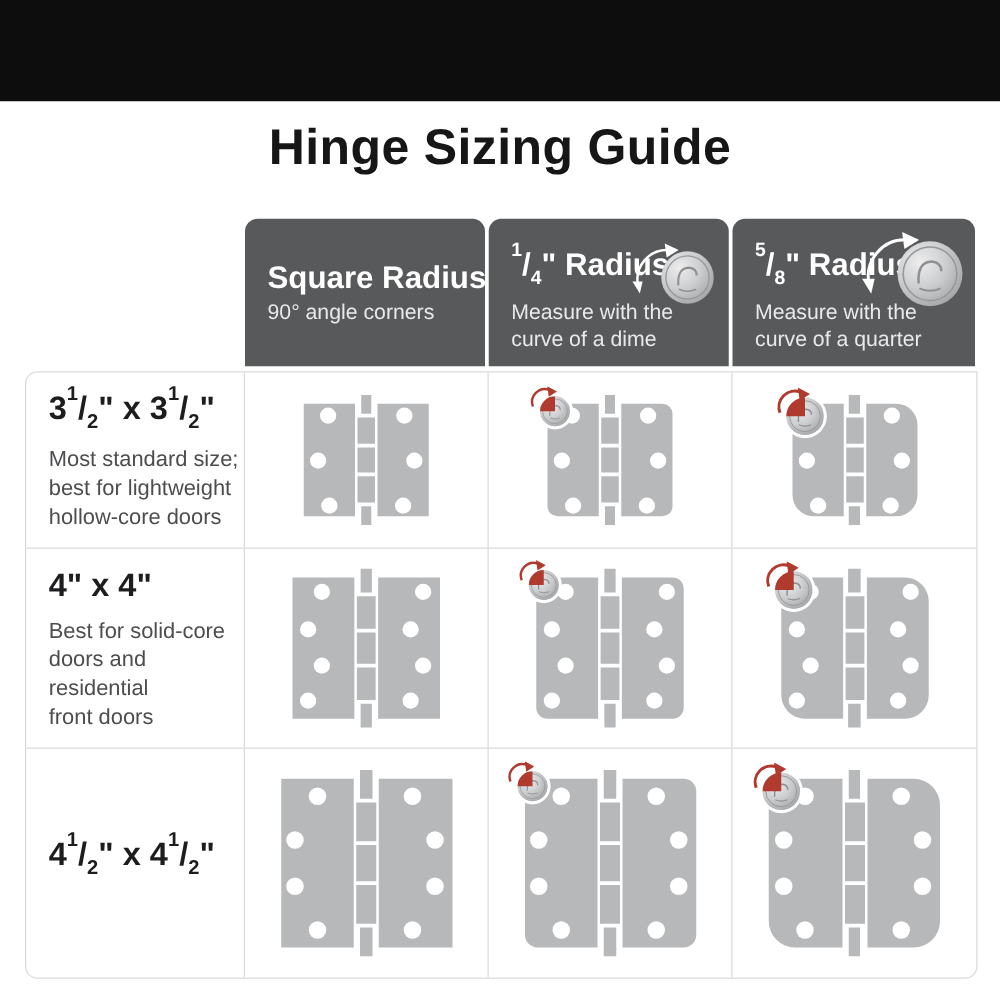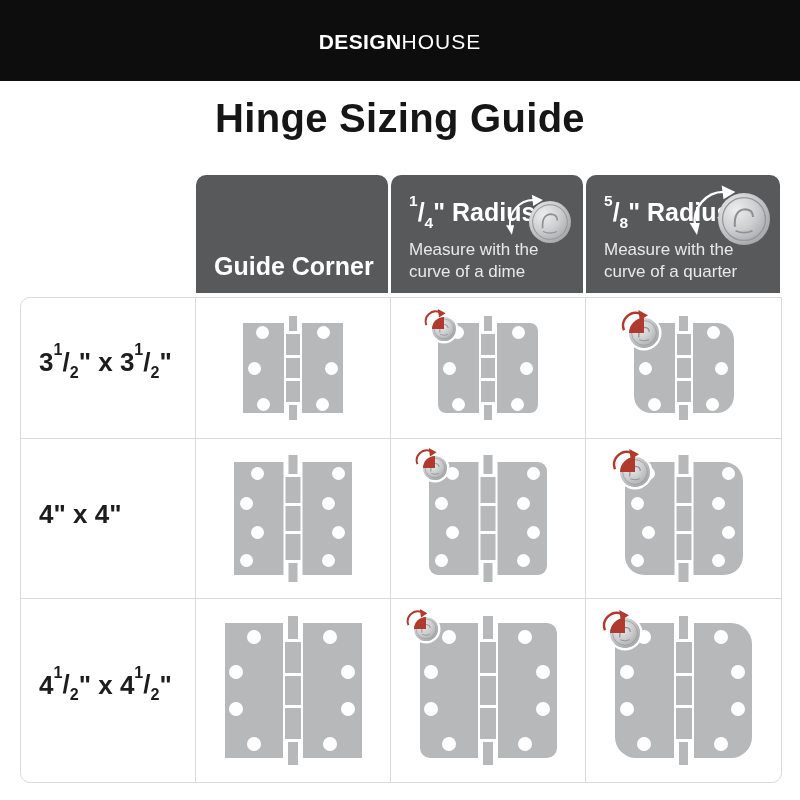--- a/index.html
+++ b/index.html
@@ -78,30 +78,30 @@
   .badge{position:absolute;z-index:5;}
   .badge .coin-face{box-shadow:0 0 0 2.5px #fff;}
   .badge .wedge{position:absolute;inset:0;width:100%;height:100%;}
   .badge-arrow{position:absolute;}
 </style>
 </head>
 <body>
 
 <div class="topbar">
   <div class="logo">
-    <div class="wordmark"><span class="wm-b">DESIGN</span><span class="wm-l">HOUSE</span></div>
   </div>
 </div>
 
 <h1 class="page-title">Hinge Sizing Guide</h1>
 
 <div class="guide">
   <div id="headerRow">
       <div class="header-cell" style="left: 176px; width: 192px;">
-        <div class="h-title">Guide Corner</div>
+        <div class="h-title">Square Radius</div>
+        <div class="h-sub">90° angle corners</div>
       </div>
       <div class="header-cell" style="left: 371px; width: 192px;">
         <div class="h-title"><span class="fr"><sup>1</sup><i>/</i><sub>4</sub></span>" Radius</div>
         <div class="h-sub">Measure with the
 curve of a dime</div>
         <div class="h-coin" style="width: 42px; height: 42px; top: 26px; right: 12px;">
           <div class="coin-face">
             <svg viewBox="0 0 40 40">
               <circle cx="20" cy="20" r="16.5" fill="none" stroke="#97989b" stroke-width="1"></circle>
               <path d="M13 26 Q12 13 21 12.5 Q27 13 27 18.5" fill="none" stroke="#8f9093" stroke-width="1.6"></path>
@@ -131,20 +131,23 @@
               <path d="M10 48 A32 32 0 0 1 43 10" fill="none" stroke="#fff" stroke-width="2.6"></path>
               <polygon points="4,44 12,57 15,44" fill="#fff"></polygon>
               <polygon points="39,3 54,10 41,18" fill="#fff"></polygon>
             </svg></div>
         </div>
       </div>
     </div>
   <div id="bodyGrid" class="body-grid">
       <div class="cell label-cell">
         <div class="size">3<span class="fr"><sup>1</sup><i>/</i><sub>2</sub></span>" x 3<span class="fr"><sup>1</sup><i>/</i><sub>2</sub></span>"</div>
+        <div class="desc">Most standard size;
+best for lightweight
+hollow-core doors</div>
       </div>
       <div class="cell hinge-cell">
         <div class="hinge" style="width: 100px; height: 90px;">
           <div class="leaf left" style="width: calc(50% - 7px); border-radius: 0px;"></div>
           <div class="leaf right" style="width: calc(50% - 7px); border-radius: 0px;"></div>
           <div class="barrel" style="width: 18px;">
             <div class="seg cap" style="flex-grow: 16;"></div>
             <div class="seg" style="flex-grow: 22;"></div>
             <div class="seg" style="flex-grow: 21;"></div>
             <div class="seg" style="flex-grow: 22;"></div>
@@ -223,20 +226,23 @@
               </svg></div>
             <div class="badge-arrow" style="left: -8px; top: -8px; width: 27px; height: 27px;"><svg viewBox="0 0 36 36" width="100%" height="100%">
                 <path d="M4 27 A17 17 0 0 1 26 5" fill="none" style="stroke:var(--badge-red)" stroke-width="3.2"></path>
                 <polygon points="23,0 36,7 25,14" style="fill:var(--badge-red)"></polygon>
               </svg></div>
           </div>
         </div>
       </div>
       <div class="cell label-cell">
         <div class="size">4" x 4"</div>
+        <div class="desc">Best for solid-core
+doors and residential
+front doors</div>
       </div>
       <div class="cell hinge-cell">
         <div class="hinge" style="width: 118px; height: 113px;">
           <div class="leaf left" style="width: calc(50% - 7.5px); border-radius: 0px;"></div>
           <div class="leaf right" style="width: calc(50% - 7.5px); border-radius: 0px;"></div>
           <div class="barrel" style="width: 19px;">
             <div class="seg cap" style="flex-grow: 16;"></div>
             <div class="seg" style="flex-grow: 22;"></div>
             <div class="seg" style="flex-grow: 21;"></div>
             <div class="seg" style="flex-grow: 22;"></div>

